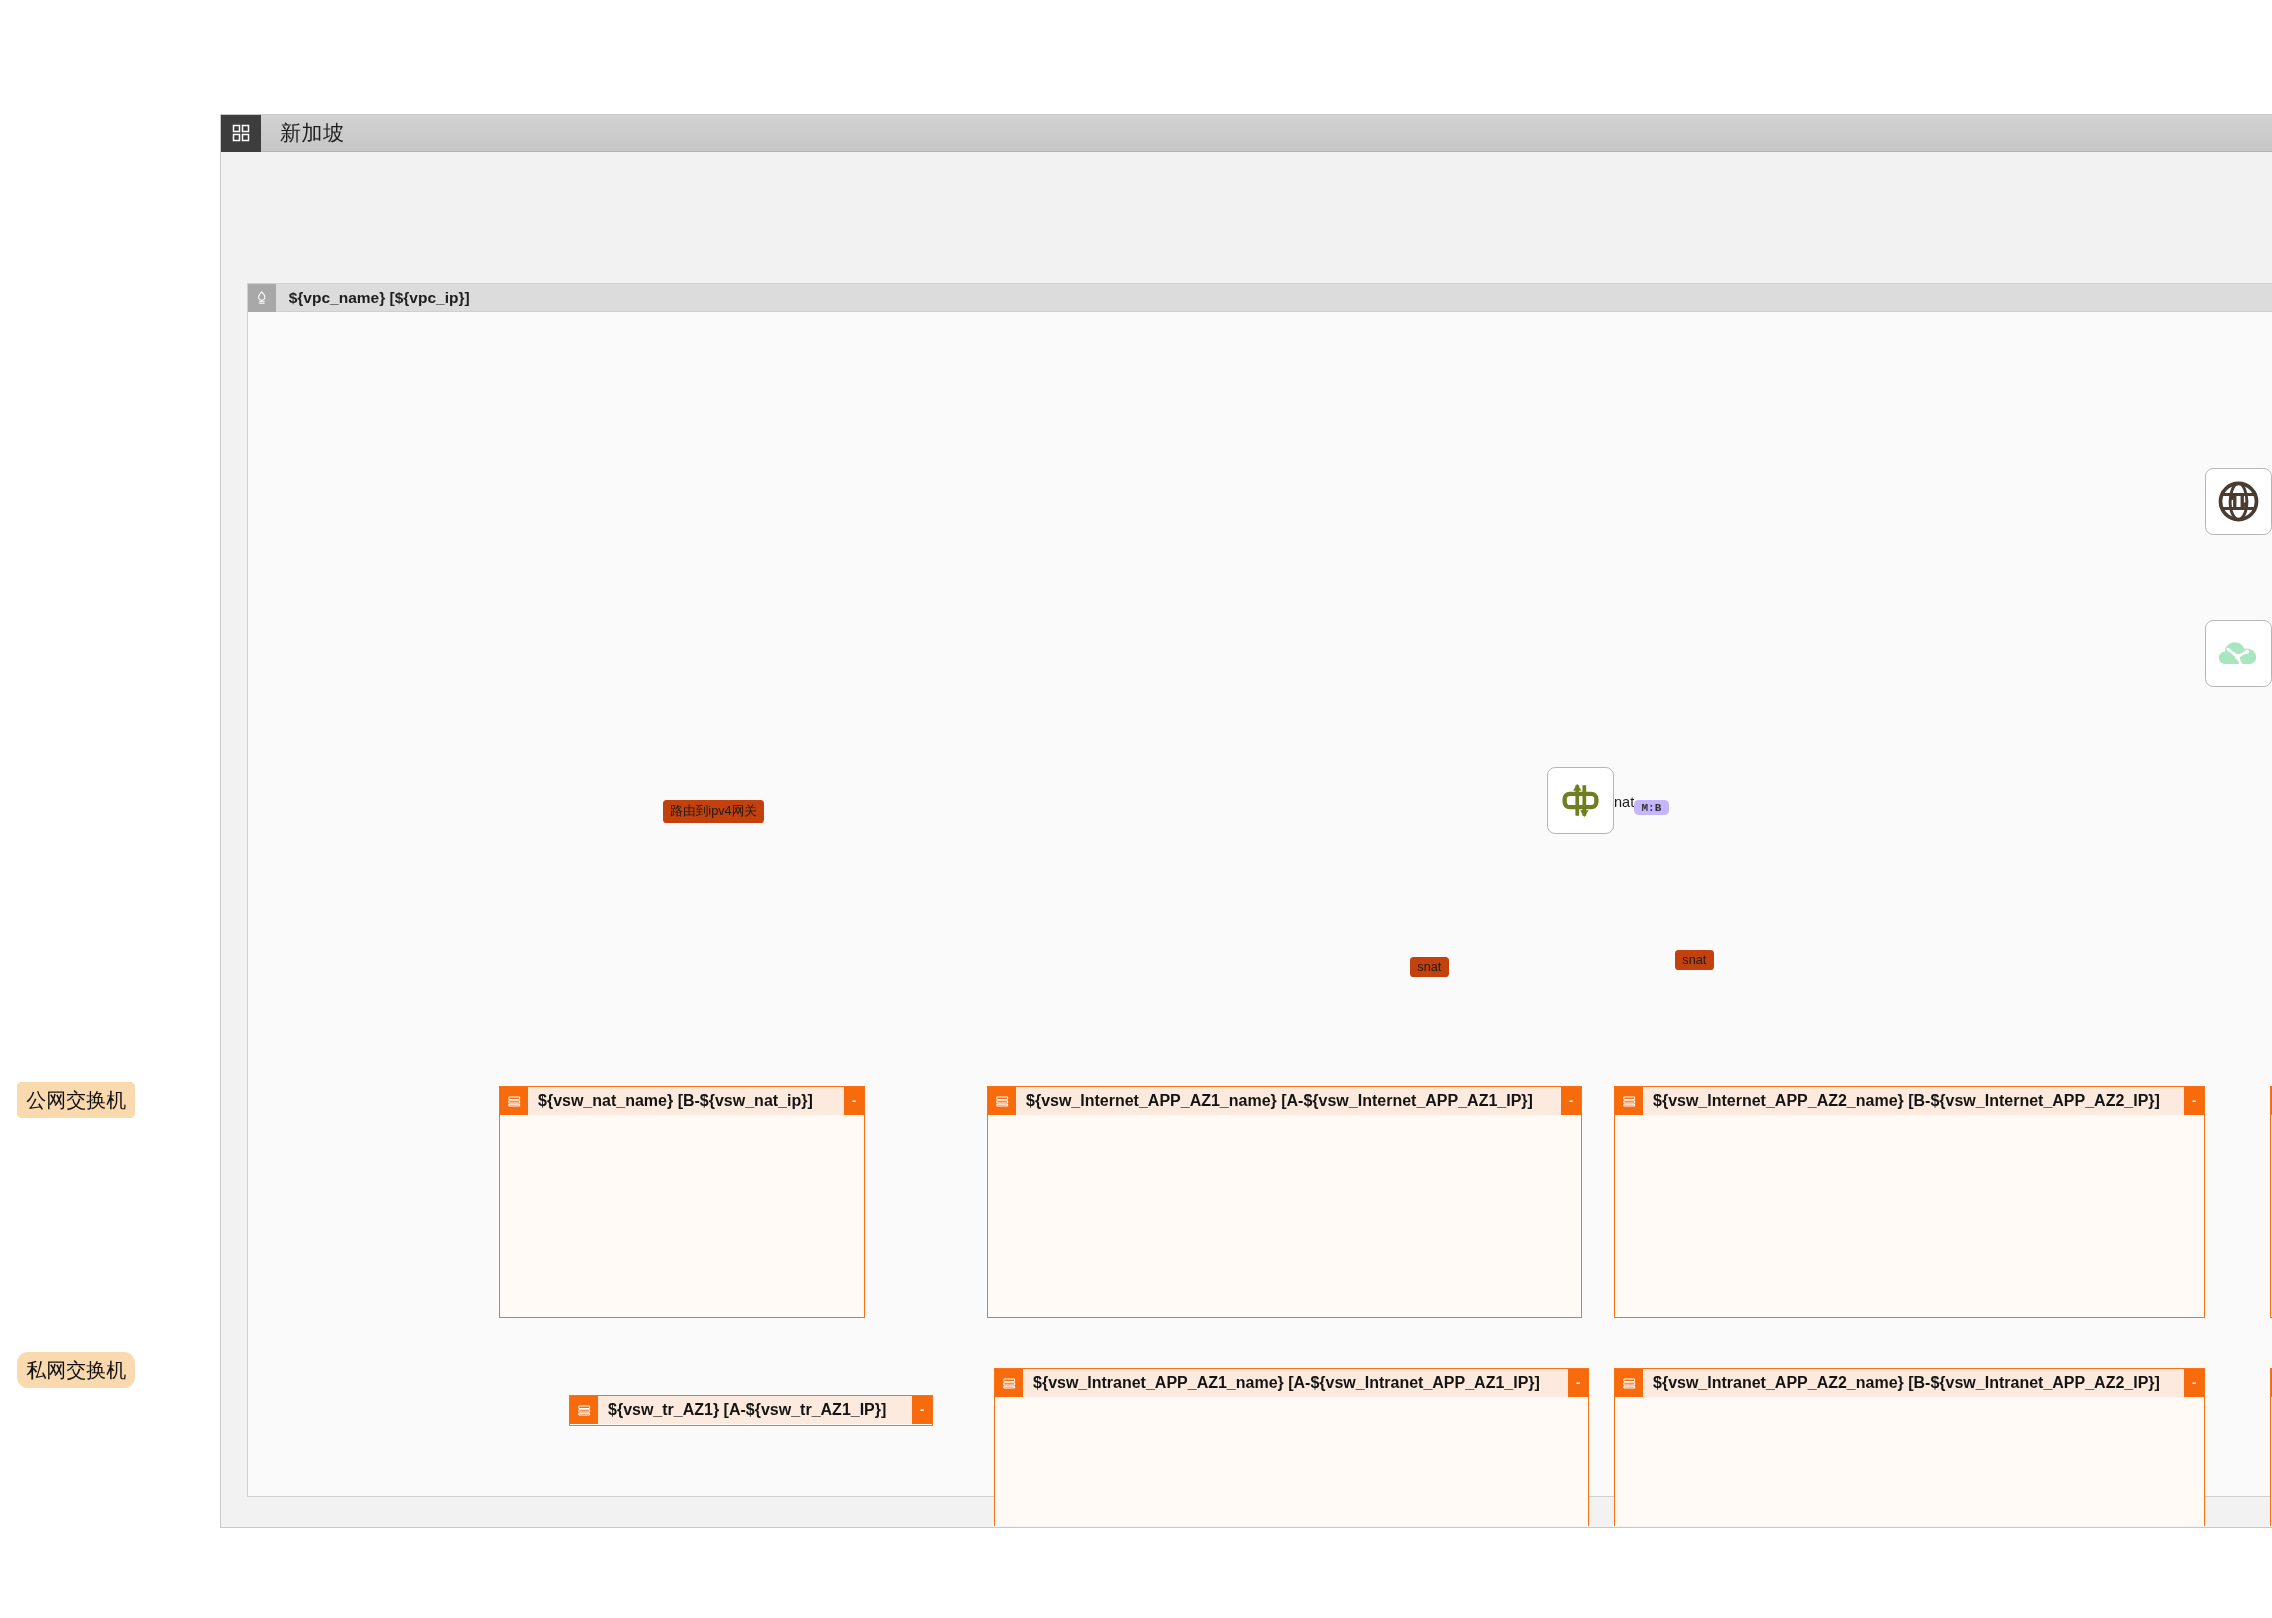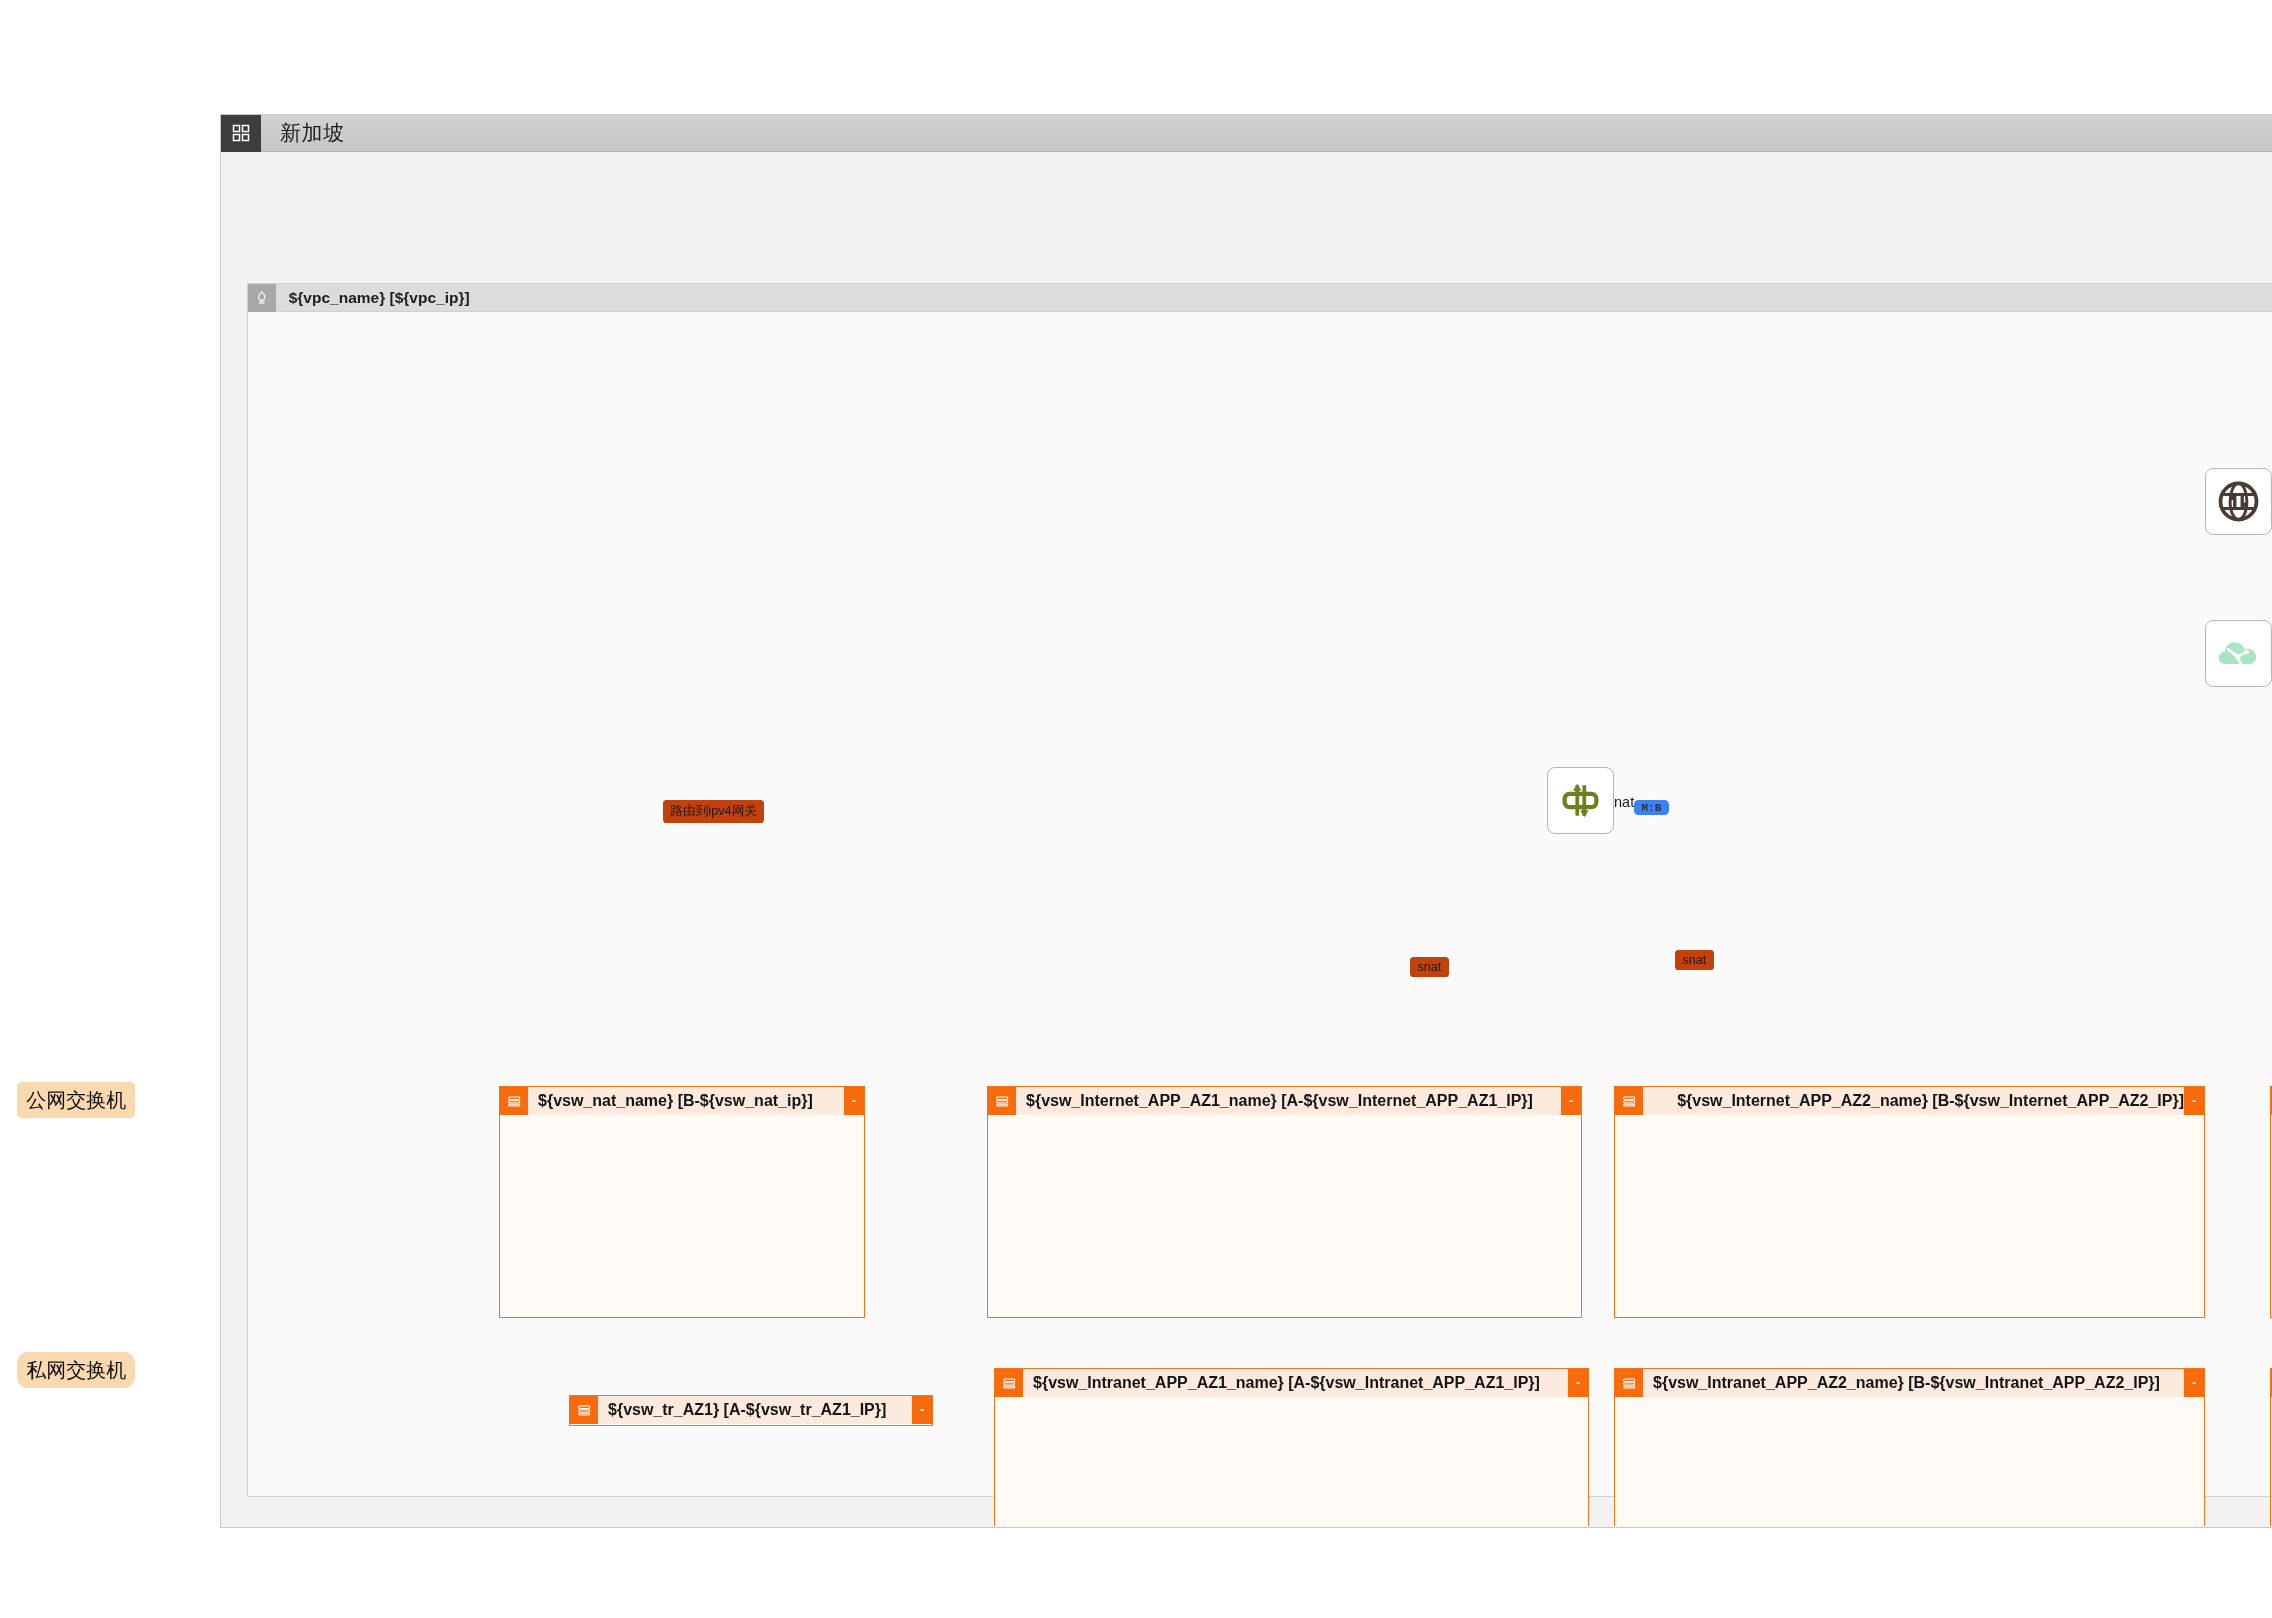--- a/index.html
+++ b/index.html
@@ -92,21 +92,21 @@
     border-radius: 8.2px;
     display: flex; align-items: center; justify-content: center;
   }
   .node-label {
     margin-top: 3.6px;
     font-size: 14.5px; color: #1b1b1b;
     white-space: nowrap; text-align: center;
   }
   .node-badge {
     margin-top: 14px;
-    background: #3b82f6;
+    background: #c4b5fd;
     border-radius: 4.5px;
     padding: 1.4px 7.3px;
     font-size: 11px; font-weight: bold;
     color: #333333;
     font-family: "Liberation Mono", "DejaVu Sans Mono", monospace;
   }
 
   
   .edge-label {
     position: absolute;
@@ -312,21 +312,21 @@
               <rect x="3" y="11" width="18" height="4" rx="1" fill="none" stroke="#ffffff" stroke-width="1.7"></rect>
               <rect x="3" y="17" width="18" height="3" rx="1" fill="none" stroke="#ffffff" stroke-width="1.7"></rect>
             </svg>
           </div>
           <div class="vsw-header-title">${vsw_Internet_APP_AZ1_name} [A-${vsw_Internet_APP_AZ1_IP}]</div>
           <div class="vsw-header-btn">-</div>
         </div>
         <div class="vsw-body"></div>
       </div>
 
-      <div class="vsw" style="left:1393px; top:934px; width:591px; height:232px;text-align:right;">
+      <div class="vsw" style="left:1393px; top:934px; width:591px; height:232px;">
         <div class="vsw-header">
           <div class="vsw-header-icon">
             <svg width="14.5" height="14.5" viewBox="0 0 24 24">
               <rect x="3" y="5" width="18" height="4" rx="1" fill="none" stroke="#ffffff" stroke-width="1.7"></rect>
               <rect x="3" y="11" width="18" height="4" rx="1" fill="none" stroke="#ffffff" stroke-width="1.7"></rect>
               <rect x="3" y="17" width="18" height="3" rx="1" fill="none" stroke="#ffffff" stroke-width="1.7"></rect>
             </svg>
           </div>
           <div class="vsw-header-title">${vsw_Internet_APP_AZ2_name} [B-${vsw_Internet_APP_AZ2_IP}]</div>
           <div class="vsw-header-btn">-</div>

